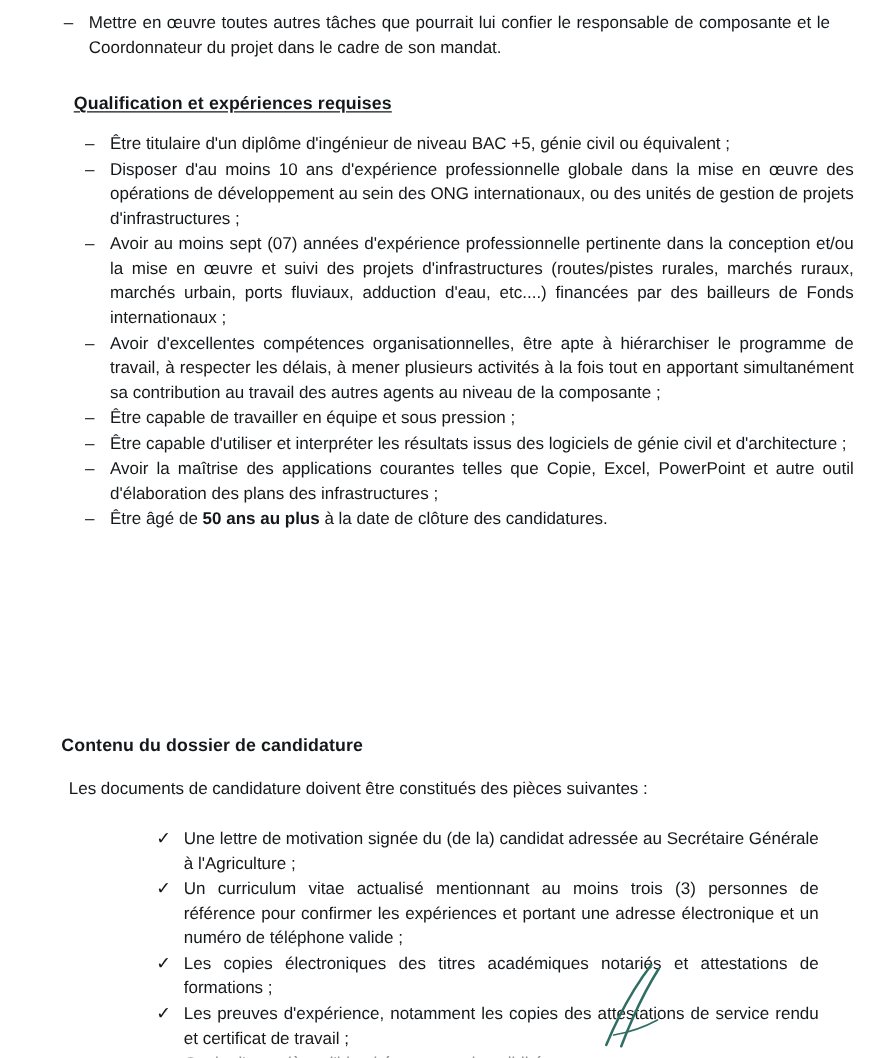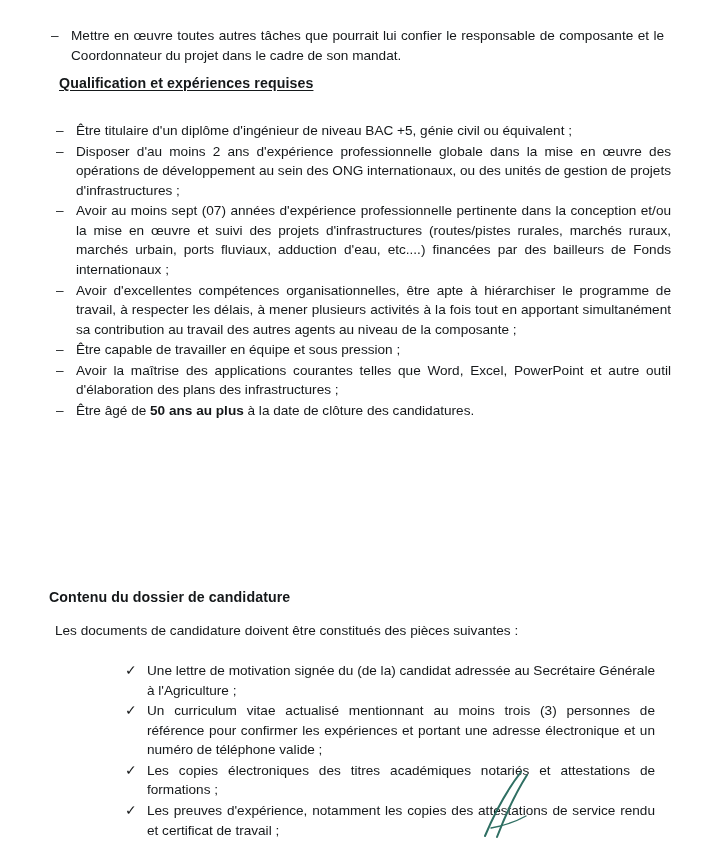--- a/index.html
+++ b/index.html
@@ -88,36 +88,37 @@
     width: 66px;
     height: 70px;
     pointer-events: none;
   }
 </style>
 </head>
 <body>
 
 <div class="page">
 
-  <div class="block" style="left:49px; top:8px; width:615px;margin-top:18px;">
+  <div class="block" style="left:49px; top:8px; width:615px;">
     <ul class="dash-list">
       <li class="dash-item">Mettre en œuvre toutes autres tâches que pourrait lui confier le responsable de composante et le Coordonnateur du projet dans le cadre de son mandat.</li>
     </ul>
   </div>
 
   <div class="block heading underline" style="left:59px; top:75px; width:420px;">Qualification et expériences requises</div>
 
-  <div class="block" style="left:54px; top:105px; width:617px;margin-top:16px;">
+  <div class="block" style="left:66px; top:105px; width:617px;">
     <ul class="dash-list">
       <li class="dash-item">Être titulaire d'un diplôme d'ingénieur de niveau BAC +5, génie civil ou équivalent ;</li>
-      <li class="dash-item">Disposer d'au moins 2 ans d'expérience professionnelle globale dans la mise en œuvre des opérations de développement au sein des ONG internationaux, ou des unités de gestion de projets d'infrastructures ;</li>
+      <li class="dash-item">Disposer d'au moins 10 ans d'expérience professionnelle globale dans la mise en œuvre des opérations de développement au sein des ONG internationaux, ou des unités de gestion de projets d'infrastructures ;</li>
       <li class="dash-item">Avoir au moins sept (07) années d'expérience professionnelle pertinente dans la conception et/ou la mise en œuvre et suivi des projets d'infrastructures (routes/pistes rurales, marchés ruraux, marchés urbain, ports fluviaux, adduction d'eau, etc....) financées par des bailleurs de Fonds internationaux ;</li>
       <li class="dash-item">Avoir d'excellentes compétences organisationnelles, être apte à hiérarchiser le programme de travail, à respecter les délais, à mener plusieurs activités à la fois tout en apportant simultanément sa contribution au travail des autres agents au niveau de la composante ;</li>
       <li class="dash-item">Être capable de travailler en équipe et sous pression ;</li>
-      <li class="dash-item">Avoir la maîtrise des applications courantes telles que Word, Excel, PowerPoint et autre outil d'élaboration des plans des infrastructures ;</li>
+      <li class="dash-item">Être capable d'utiliser et interpréter les résultats issus des logiciels de génie civil et d'architecture ;</li>
+      <li class="dash-item">Avoir la maîtrise des applications courantes telles que Copie, Excel, PowerPoint et autre outil d'élaboration des plans des infrastructures ;</li>
       <li class="dash-item"><span>Être âgé de </span><b class="inline-bold">50 ans au plus</b><span> à la date de clôture des candidatures.</span></li>
     </ul>
   </div>
 
   <div class="block para" style="left:55px; top:621px; width:600px;">Les documents de candidature doivent être constitués des pièces suivantes :</div>
 
   <div class="block heading" style="left:49px; top:589px; width:420px;">Contenu du dossier de candidature</div>
 
   <div class="block" style="left:112px; top:650px; width:554px;">
     <ul class="check-list">

